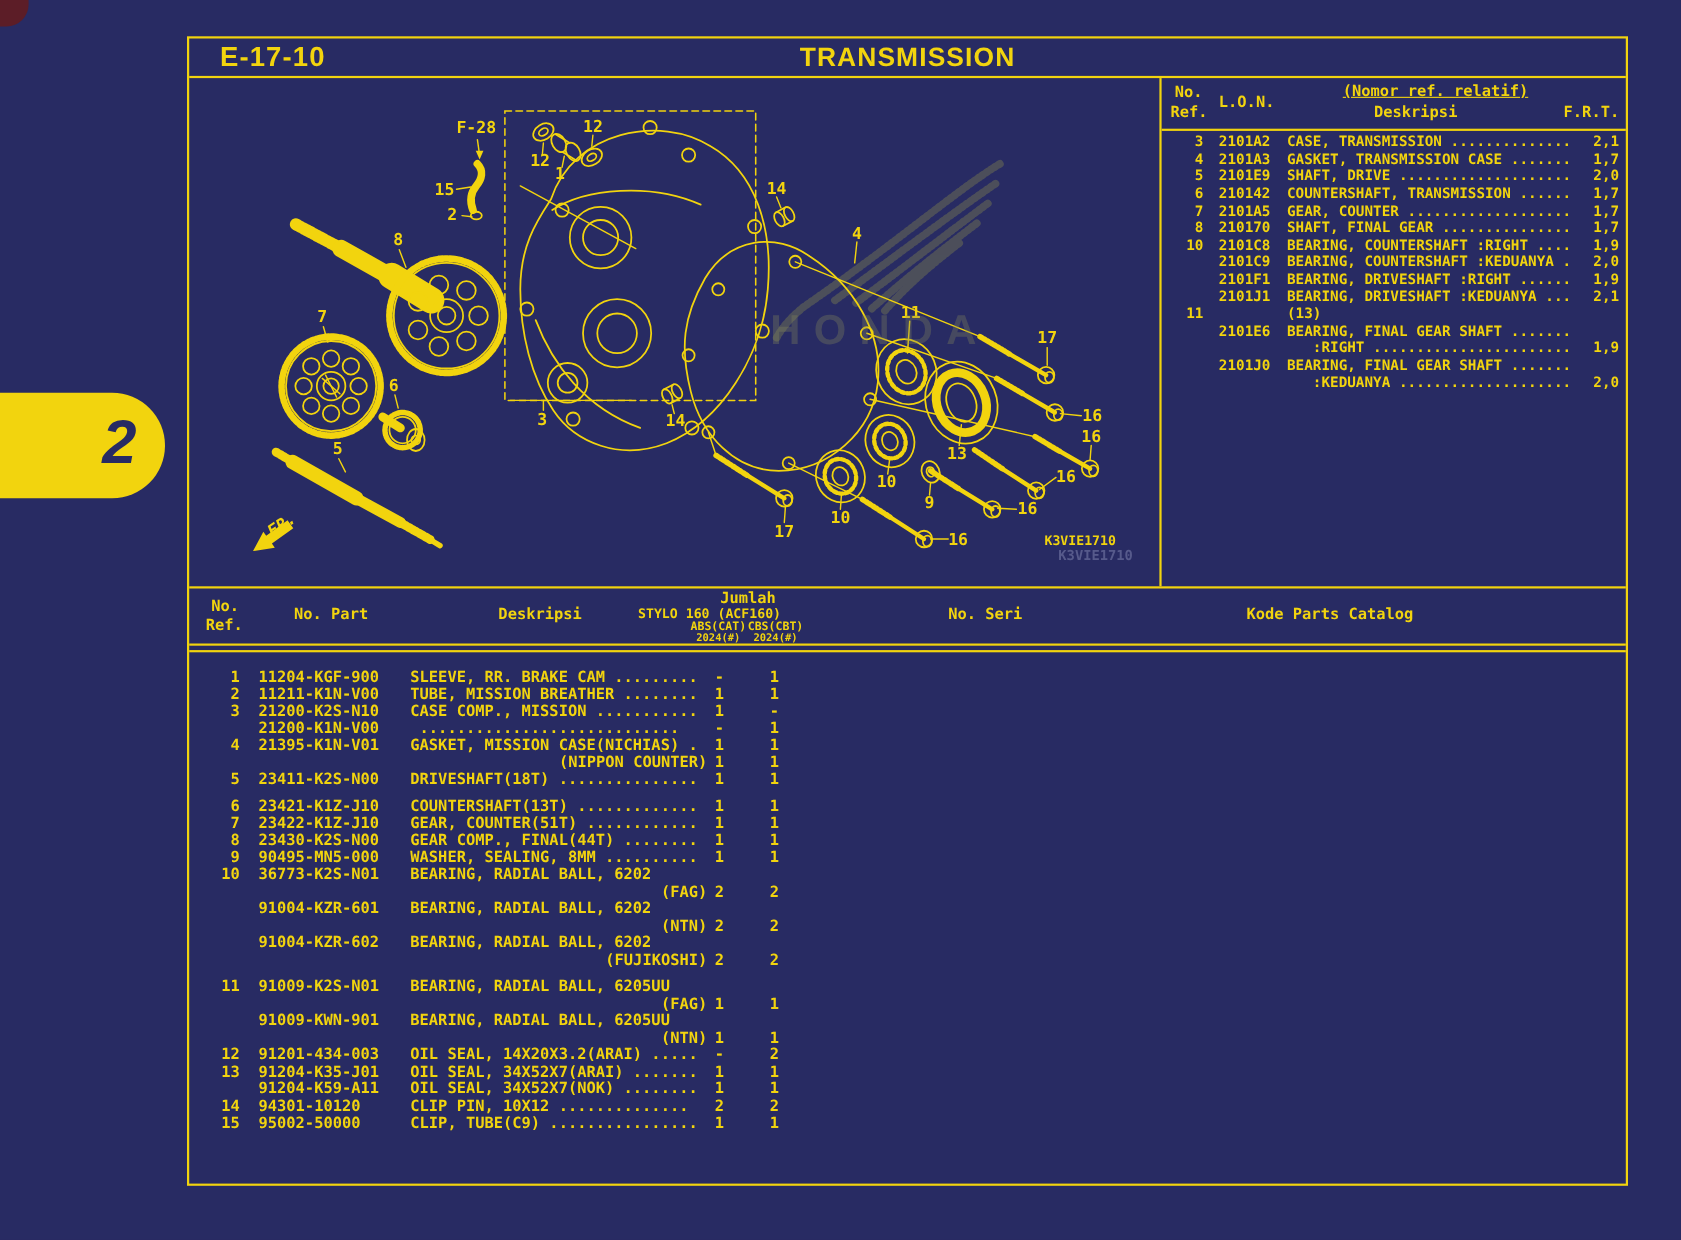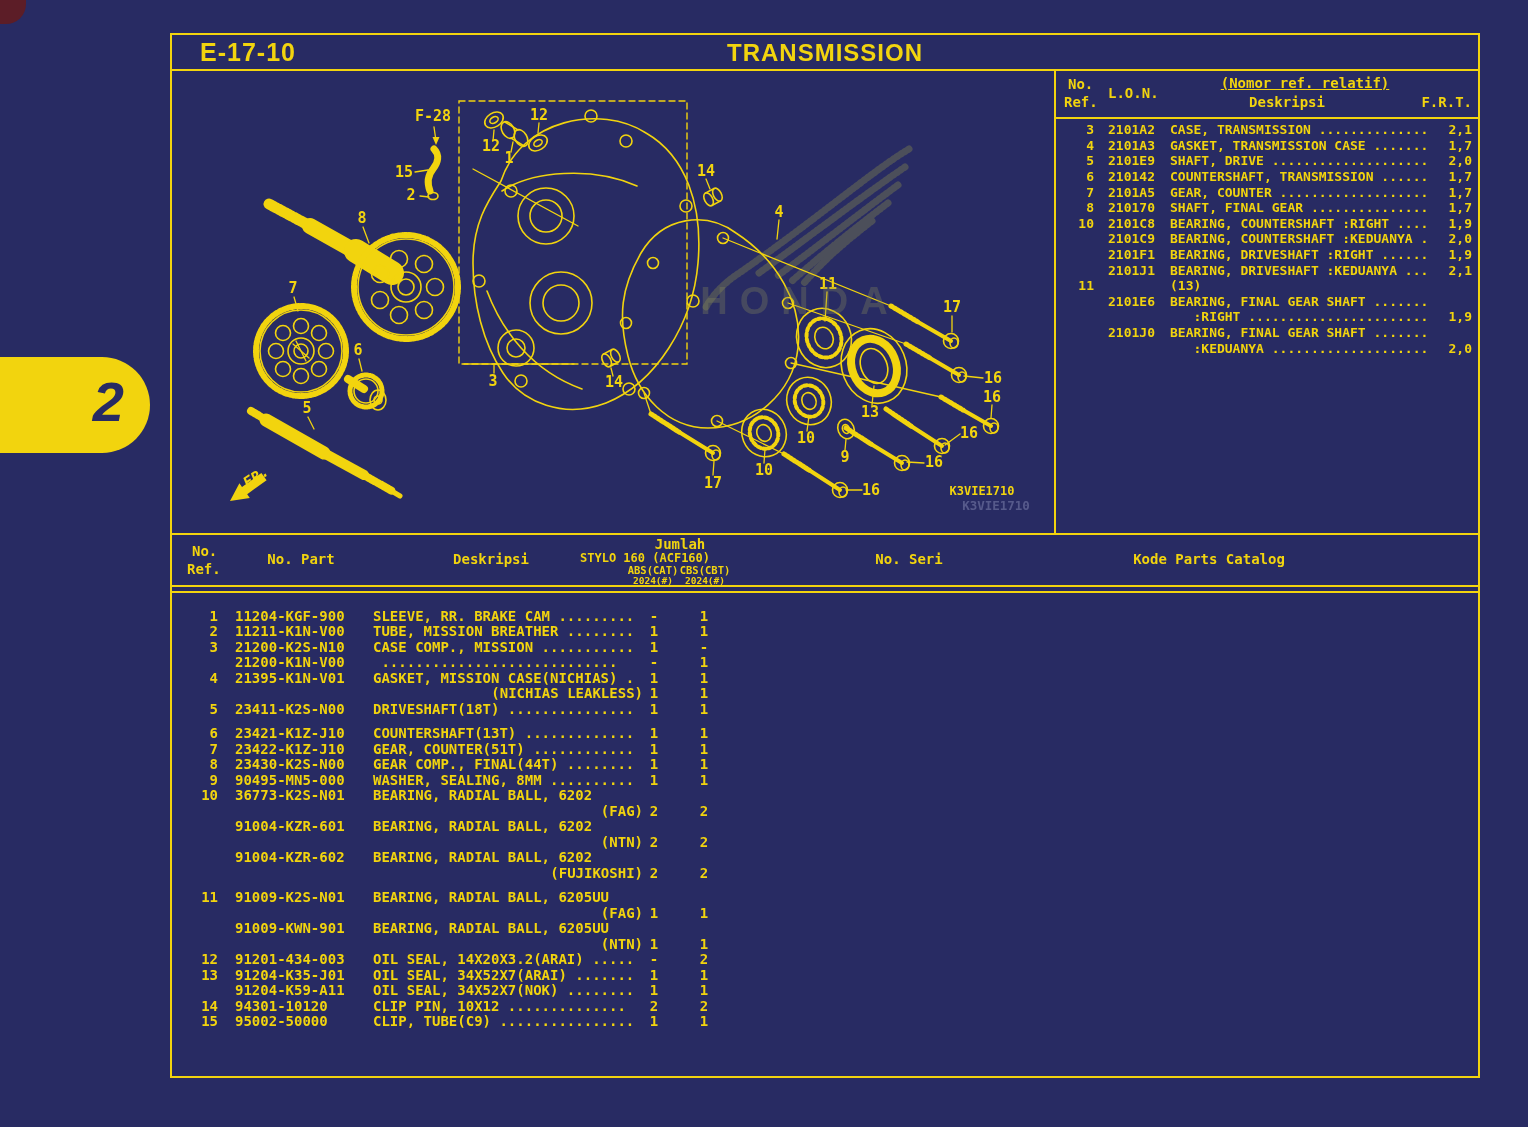--- a/index.html
+++ b/index.html
@@ -34,21 +34,21 @@
   .bt-head span{position:absolute;white-space:pre;}
   .bh-no1{left:20px;top:8px;} .bh-no2{left:15px;top:26px;}
   .bh-part{left:229px;top:16px;width:140px;text-align:center;}
   .bh-desc{left:249px;top:16px;width:140px;text-align:center;}
   .bh-jumlah{left:438px;top:1px;width:140px;text-align:center;}
   .bh-model{left:408px;top:16px;width:200px;text-align:left;font-size:12px;}
   .bh-abs{left:441px;top:29px;width:80px;text-align:center;font-size:10.5px;}
   .bh-cbs{left:493px;top:29px;width:80px;text-align:center;font-size:10.5px;}
   .bh-y1{left:441px;top:40px;width:80px;text-align:center;font-size:9.5px;}
   .bh-y2{left:493px;top:40px;width:80px;text-align:center;font-size:9.5px;}
-  .bh-seri{left:667px;top:16px;width:140px;text-align:center;}
+  .bh-seri{left:690px;top:16px;width:140px;}
   .bh-kode{left:947px;top:16px;width:180px;text-align:center;}
   .bh-part{left:59px;}
   .bt-sep{height:4px;border-top:2px solid var(--y);border-bottom:2px solid var(--y);}
   .bt-rows{margin-top:15px;}
   .prow{display:flex;height:15.5px;align-items:center;font:bold 14px "DejaVu Sans Mono",monospace;padding-left:10px;}
   .prow span{white-space:pre;}
   .prow.gap{margin-top:9px;}
   .p-ref{width:36px;text-align:right;}
   .p-part{width:138px;margin-left:17px;}
   .p-desc{width:270px;}
@@ -472,21 +472,21 @@
         <div class="prow">
         <span class="p-ref">4</span>
         <span class="p-part">21395-K1N-V01</span>
         <span class="p-desc">GASKET, MISSION CASE(NICHIAS) .</span>
         <span class="p-q1">1</span>
         <span class="p-q2">1</span>
       </div>
         <div class="prow align-right">
         <span class="p-ref"></span>
         <span class="p-part"></span>
-        <span class="p-desc">(NICHIAS LEAKLESS)</span>
+        <span class="p-desc">(NIPPON COUNTER)</span>
         <span class="p-q1">1</span>
         <span class="p-q2">1</span>
       </div>
         <div class="prow">
         <span class="p-ref">5</span>
         <span class="p-part">23411-K2S-N00</span>
         <span class="p-desc">DRIVESHAFT(18T) ...............</span>
         <span class="p-q1">1</span>
         <span class="p-q2">1</span>
       </div>

